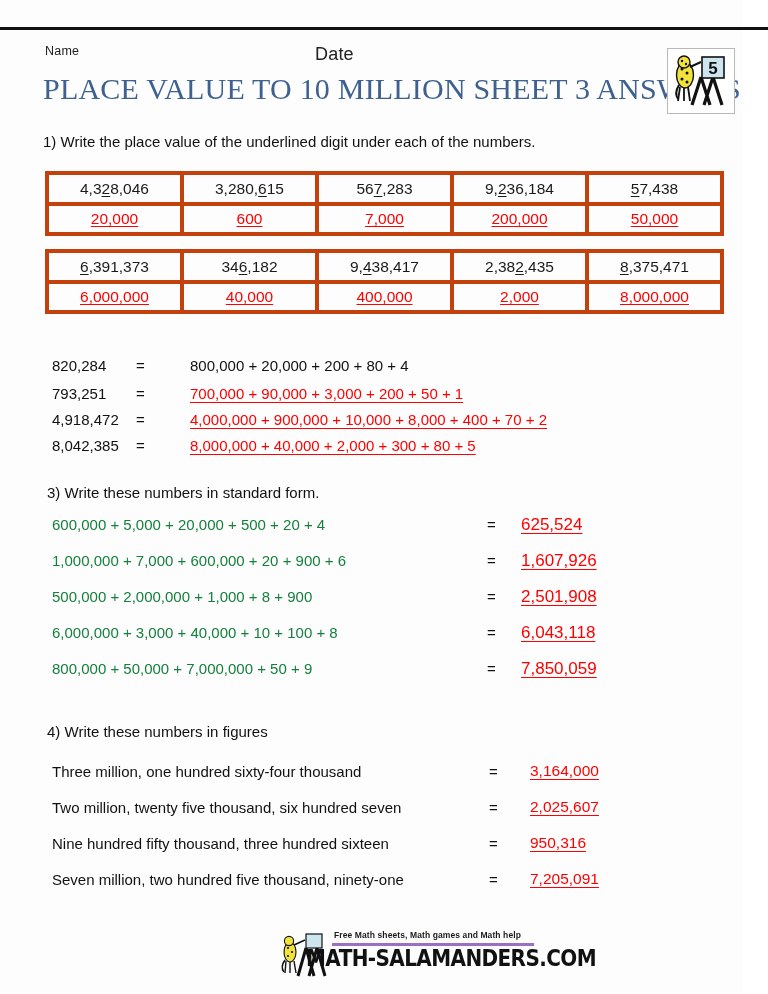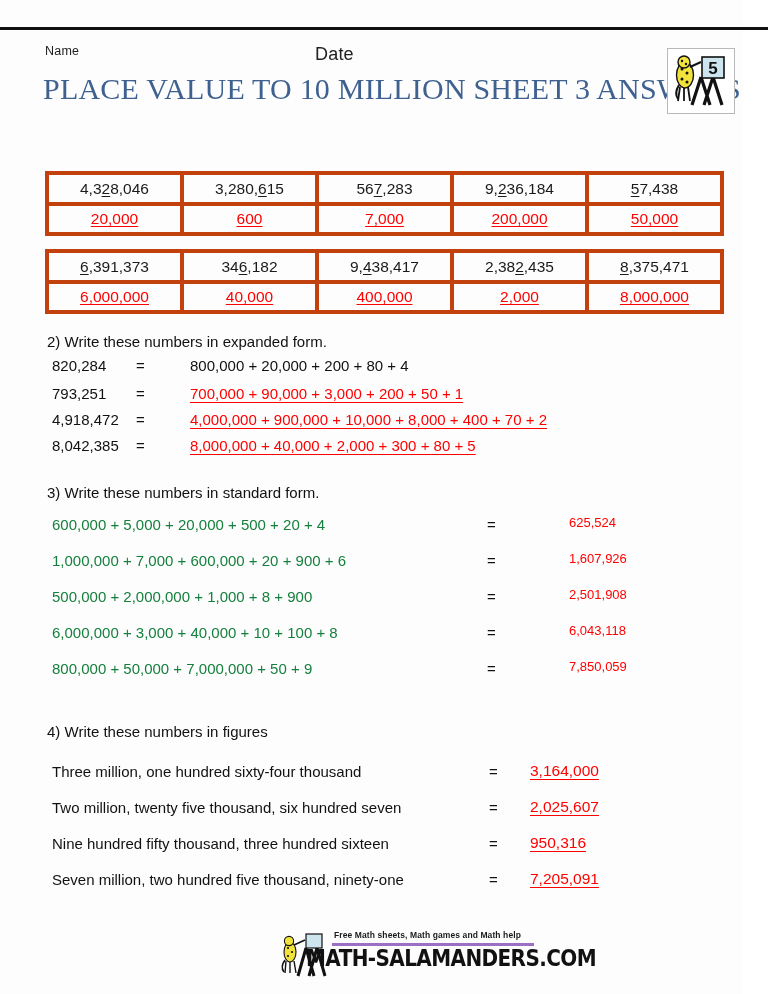--- a/index.html
+++ b/index.html
@@ -120,24 +120,23 @@
     color: #ff0000;
     text-decoration: underline;
     text-underline-offset: 2.5px;
   }
   .ef-val.black { color: #111; }
 
   
   .sf-expr { position: absolute; left: 52px; font-size: 15px; color: #15803d; white-space: nowrap; }
   .sf-eq   { position: absolute; left: 487px; font-size: 15px; color: #111; }
   .sf-ans  {
-    position: absolute; left: 521px; font-size: 13px;
-    color: #ff0000; text-underline-offset: 2.5px;
-    white-space: nowrap;
-    margin-left: 48px;
+    position: absolute; left: 521px; font-size: 17px;
+    color: #ff0000; text-decoration: underline; text-underline-offset: 2.5px;
+    white-space: nowrap;
   }
 
   
   .fg-words { position: absolute; left: 52px; font-size: 15px; color: #111; white-space: nowrap; }
   .fg-eq    { position: absolute; left: 489px; font-size: 15px; color: #111; }
   .fg-ans   {
     position: absolute; left: 530px; font-size: 15.5px;
     color: #ff0000; text-decoration: underline; text-underline-offset: 2.5px;
     white-space: nowrap;
   }
@@ -220,20 +219,21 @@
 
       <circle cx="14" cy="20" r="1.5" fill="#111"></circle>
       <circle cx="19" cy="24" r="1.5" fill="#111"></circle>
       <circle cx="14" cy="30" r="1.5" fill="#111"></circle>
       <circle cx="19" cy="33" r="1.5" fill="#111"></circle>
       <circle cx="14" cy="12" r="1.2" fill="#111"></circle>
       <circle cx="18" cy="15" r="1.2" fill="#111"></circle>
     </svg>
   </div>
 
+  <div class="q-head" style="left:43px; top:133px;">1) Write the place value of the underlined digit under each of the numbers.</div>
 
   <table class="pv-table" style="top:171px;">
     <tbody>
         <tr>
       <td><span>4,3</span><span class="u">2</span><span>8,046</span></td>
       <td><span>3,280,</span><span class="u">6</span><span>15</span></td>
       <td><span>56</span><span class="u">7</span><span>,283</span></td>
       <td><span>9,</span><span class="u">2</span><span>36,184</span></td>
       <td><span></span><span class="u">5</span><span>7,438</span></td>
     </tr>
@@ -259,21 +259,20 @@
     <tr>
       <td class="ans"><span>6,000,000</span></td>
       <td class="ans"><span>40,000</span></td>
       <td class="ans"><span>400,000</span></td>
       <td class="ans"><span>2,000</span></td>
       <td class="ans"><span>8,000,000</span></td>
     </tr>
   </tbody>
     </table>
 
-  <div class="q-head" style="left:47px; top:333px;">2) Write these numbers in expanded form.</div>
 
   <div class="ef-row" style="top:357px; left:0;">
     <span class="ef-num">820,284</span>
     <span class="ef-eq">=</span>
     <span class="ef-val black">800,000 + 20,000 + 200 + 80 + 4</span>
   </div>
   <div class="ef-row" style="top:385px; left:0;">
     <span class="ef-num">793,251</span>
     <span class="ef-eq">=</span>
     <span class="ef-val red">700,000 + 90,000 + 3,000 + 200 + 50 + 1</span>

